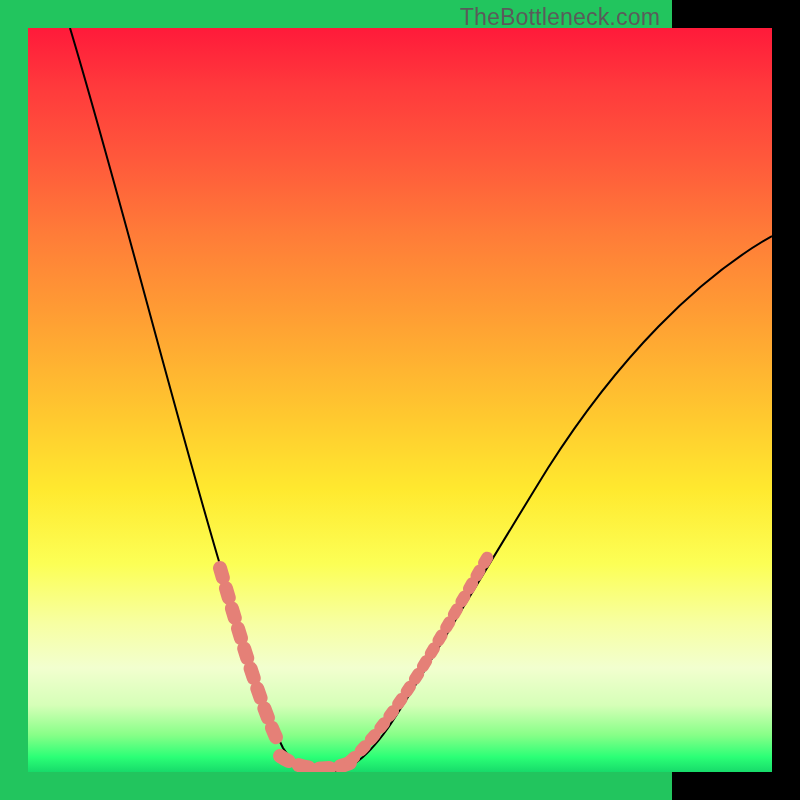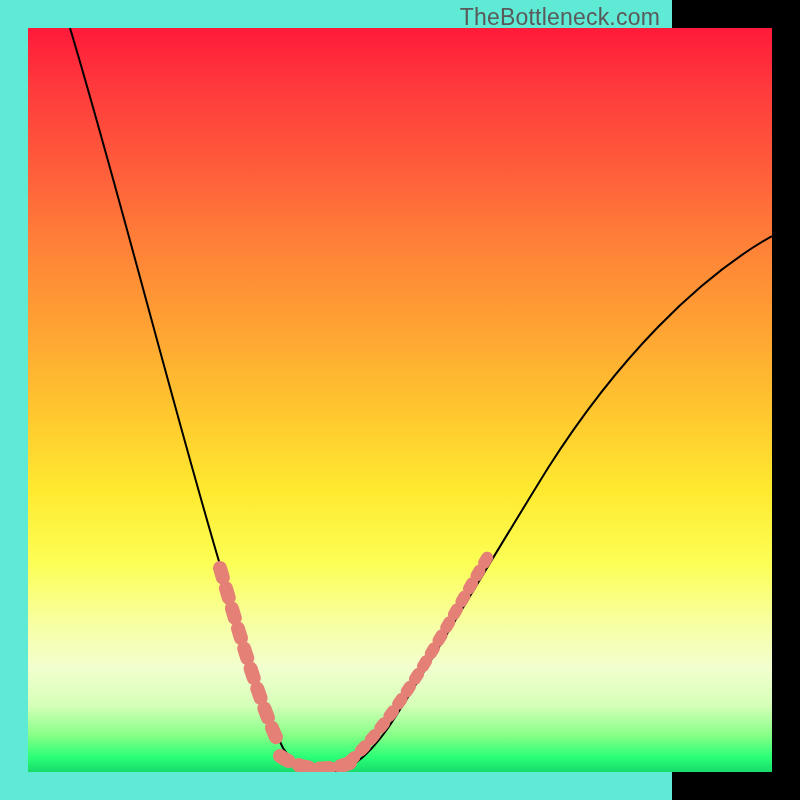--- a/index.html
+++ b/index.html
@@ -10,21 +10,21 @@
     background: #000;
     overflow: hidden;
     font-family: Arial, Helvetica, sans-serif;
   }
   .frame {
     position: absolute;
     top: 0;
     left: 0;
     width: 672px;
     height: 800px;
-    background: #5eead4;
+    background: #22c55e;
   }
   .plot-area {
     position: absolute;
     top: 28px;
     left: 28px;
     width: 744px;
     height: 744px;
     
     background: linear-gradient(
       to bottom,

